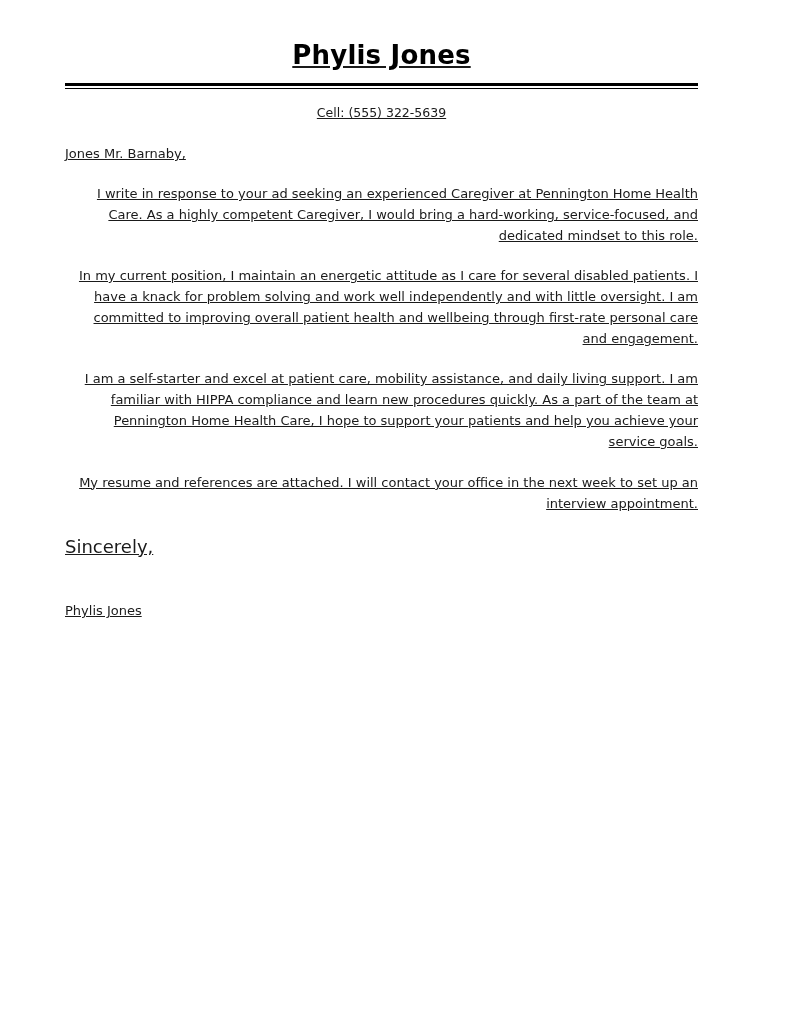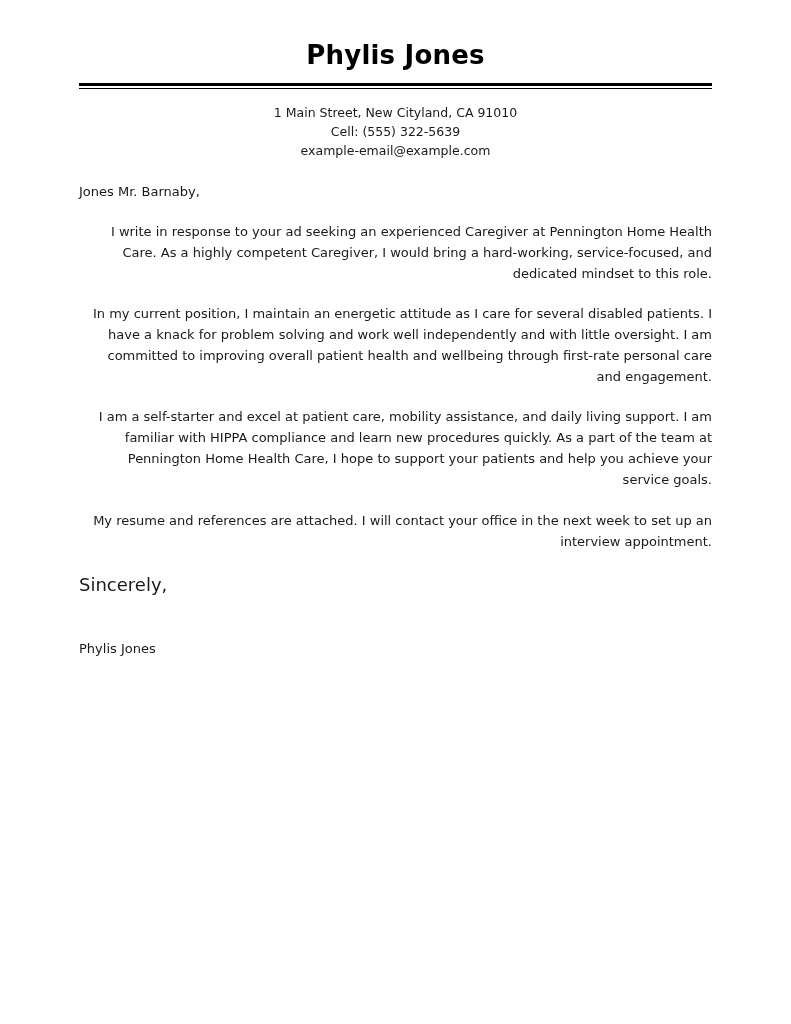--- a/index.html
+++ b/index.html
@@ -17,23 +17,24 @@
   .page {
     position: relative;
     width: 791px;
     height: 1024px;
     box-sizing: border-box;
     padding: 0;
     overflow: hidden;
   }
   .letter {
     position: absolute;
-    left: 79px;
+    left: 65px;
     top: 40px;
     width: 633px;
+    text-decoration: underline;
   }
   .header {
     text-align: center;
   }
   .name {
     font-family: "DejaVu Sans", sans-serif;
     font-size: 26px;
     font-weight: bold;
     letter-spacing: 0.2px;
     color: #000000;
@@ -84,23 +85,21 @@
 </head>
 <body>
 
 <div class="page">
   <div class="letter">
 
     <div class="header">
       <div class="name">Phylis Jones</div>
       <hr class="rule-thick">
       <hr class="rule-thin">
-      <div class="contact-line">1 Main Street, New Cityland, CA 91010</div>
       <div class="contact-line">Cell: (555) 322-5639</div>
-      <div class="contact-line">example-email@example.com</div>
     </div>
 
     <div class="body-block">
       <div class="salutation">Jones Mr. Barnaby,</div>
       <p class="para">I write in response to your ad seeking an experienced Caregiver at Pennington Home Health Care. As a highly competent Caregiver, I would bring a hard-working, service-focused, and dedicated mindset to this role.</p>
       <p class="para">In my current position, I maintain an energetic attitude as I care for several disabled patients. I have a knack for problem solving and work well independently and with little oversight. I am committed to improving overall patient health and wellbeing through first-rate personal care and engagement.</p>
       <p class="para">I am a self-starter and excel at patient care, mobility assistance, and daily living support. I am familiar with HIPPA compliance and learn new procedures quickly. As a part of the team at Pennington Home Health Care, I hope to support your patients and help you achieve your service goals.</p>
       <p class="para">My resume and references are attached. I will contact your office in the next week to set up an interview appointment.</p>
       <div class="closing">Sincerely,</div>
       <div class="signature">Phylis Jones</div>

